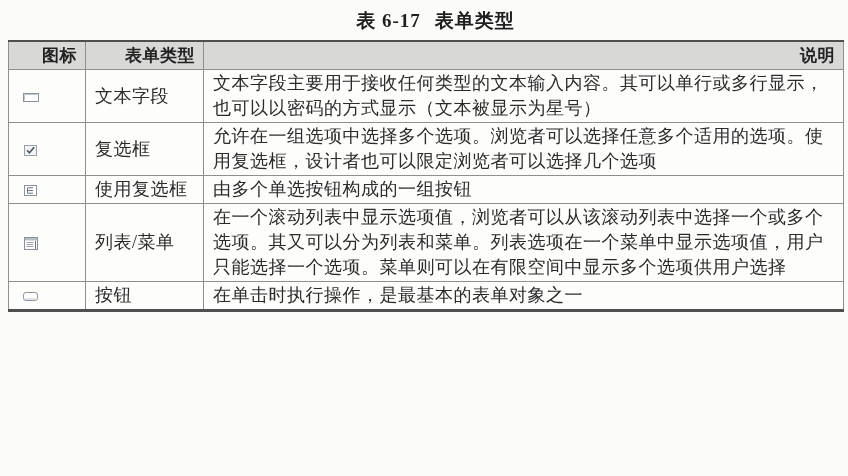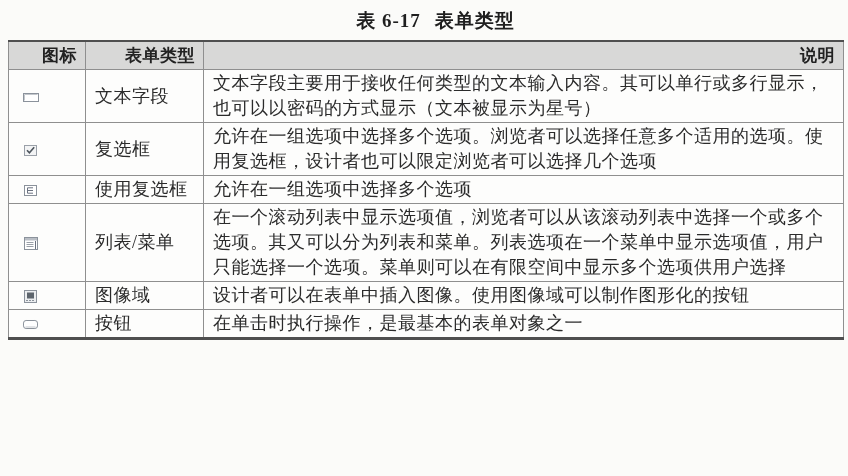--- a/index.html
+++ b/index.html
@@ -98,44 +98,35 @@
       <td class="c-desc">允许在一组选项中选择多个选项。浏览者可以选择任意多个适用的选项。使用复选框，设计者也可以限定浏览者可以选择几个选项</td>
     </tr>
 
 
     <tr class="single">
       <td class="c-icon"><span class="ic"><svg width="20" height="17" viewBox="0 0 20 17">
               <rect x="3.5" y="3.5" width="12" height="10" fill="#ffffff" stroke="#8b929b"></rect>
               <path d="M6.5 5.8 v5.4 M6.5 5.8 h5.5 M6.5 8.5 h5.5 M6.5 11.2 h5.5" fill="none" stroke="#6b7280"></path>
             </svg></span></td>
       <td class="c-type">使用复选框</td>
-      <td class="c-desc">允许在一组选项中选择多个选项</td>
+      <td class="c-desc">由多个单选按钮构成的一组按钮</td>
     </tr>
 
     <tr>
       <td class="c-icon"><span class="ic"><svg width="20" height="17" viewBox="0 0 20 17">
               <rect x="3.5" y="2.5" width="13" height="12" fill="#ffffff" stroke="#8b929b"></rect>
               <rect x="4" y="3" width="12" height="2.5" fill="#b9bec5"></rect>
               <path d="M5.5 7.5 h7 M5.5 9.5 h7 M5.5 11.5 h7" stroke="#9aa0a8" fill="none"></path>
               <path d="M14.5 6 v8" stroke="#6b7280" fill="none"></path>
             </svg></span></td>
       <td class="c-type">列表/菜单</td>
       <td class="c-desc">在一个滚动列表中显示选项值，浏览者可以从该滚动列表中选择一个或多个选项。其又可以分为列表和菜单。列表选项在一个菜单中显示选项值，用户只能选择一个选项。菜单则可以在有限空间中显示多个选项供用户选择</td>
     </tr>
 
 
-    <tr class="single">
-      <td class="c-icon"><span class="ic"><svg width="20" height="17" viewBox="0 0 20 17">
-              <rect x="3.5" y="2.5" width="12" height="12" fill="#eceef0" stroke="#8b929b"></rect>
-              <rect x="6" y="4.5" width="7" height="6" fill="#5d656d"></rect>
-              <path d="M5 12.5 h2 M8 12.5 h2 M11 12.5 h2" stroke="#8b929b" fill="none"></path>
-            </svg></span></td>
-      <td class="c-type">图像域</td>
-      <td class="c-desc">设计者可以在表单中插入图像。使用图像域可以制作图形化的按钮</td>
-    </tr>
 
 
     <tr class="single">
       <td class="c-icon"><span class="ic"><svg width="20" height="17" viewBox="0 0 20 17">
               <rect x="2.5" y="4.5" width="14" height="8" rx="2.6" fill="#ffffff" stroke="#8b929b"></rect>
               <path d="M4.5 11 h10" stroke="#c3c7cc" fill="none"></path>
             </svg></span></td>
       <td class="c-type">按钮</td>
       <td class="c-desc">在单击时执行操作，是最基本的表单对象之一</td>
     </tr>

